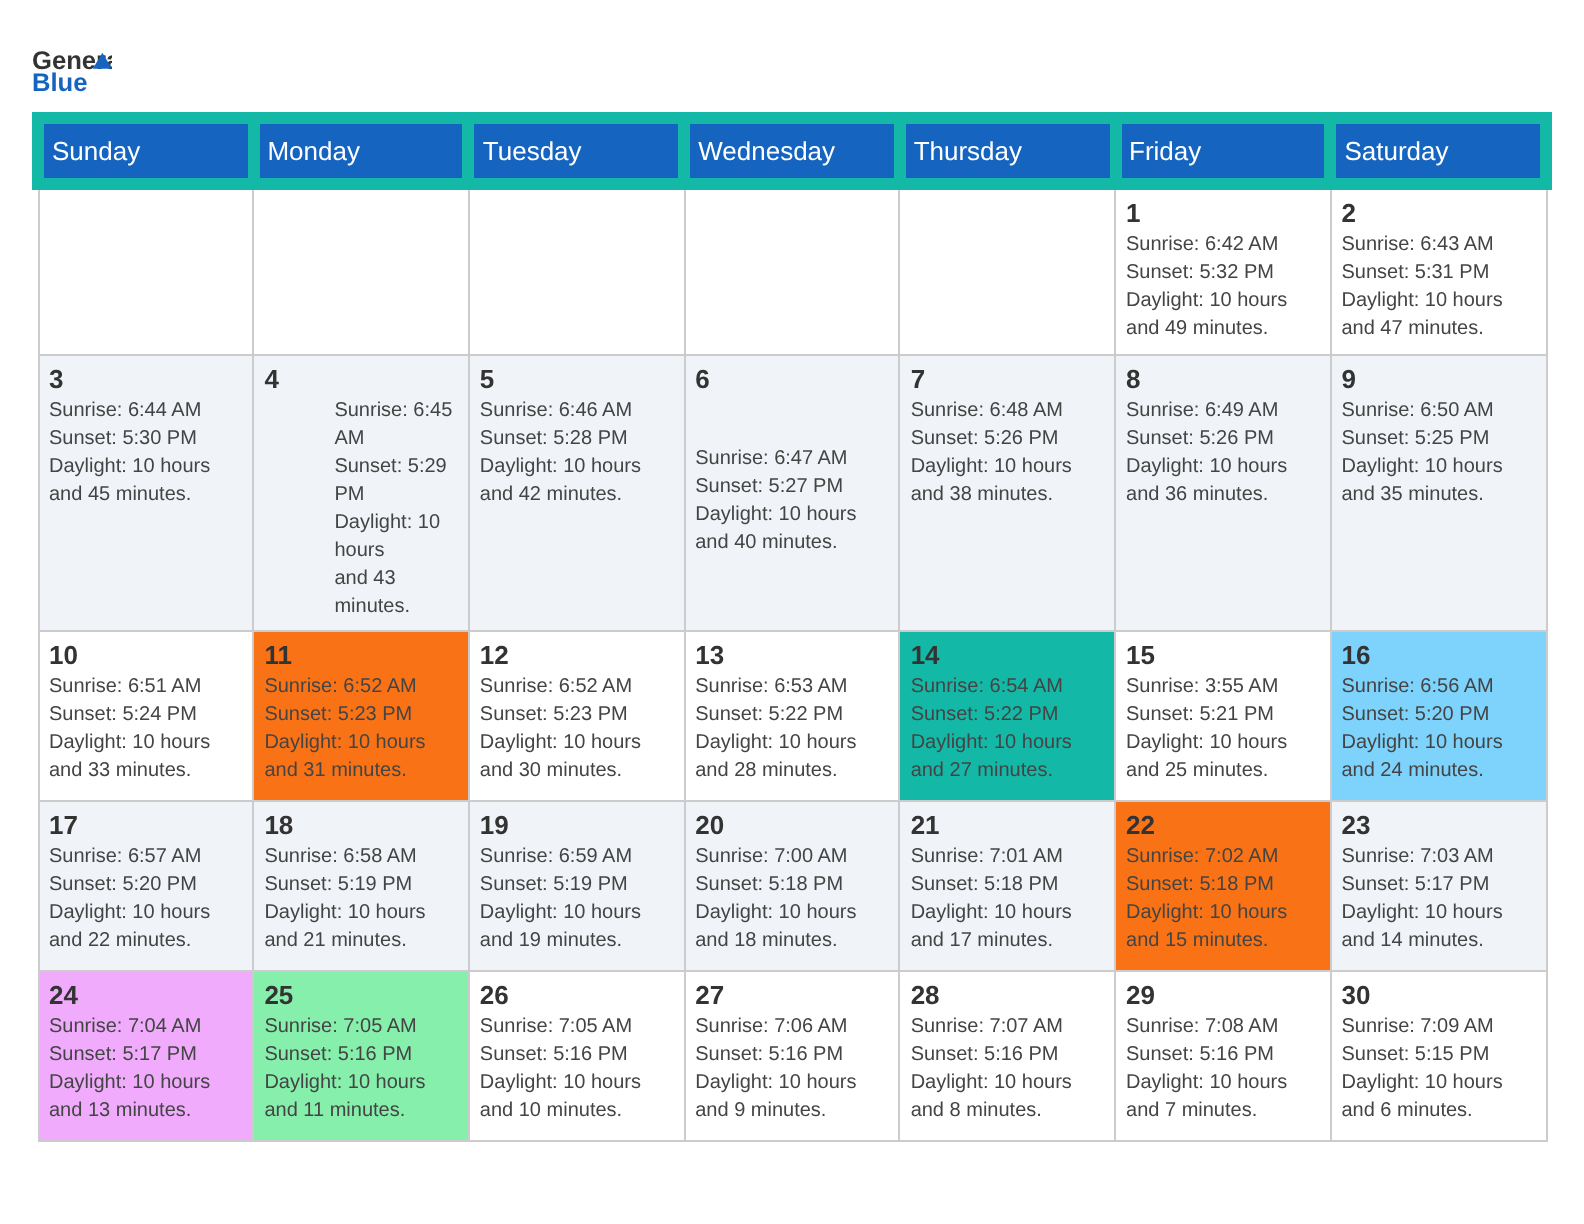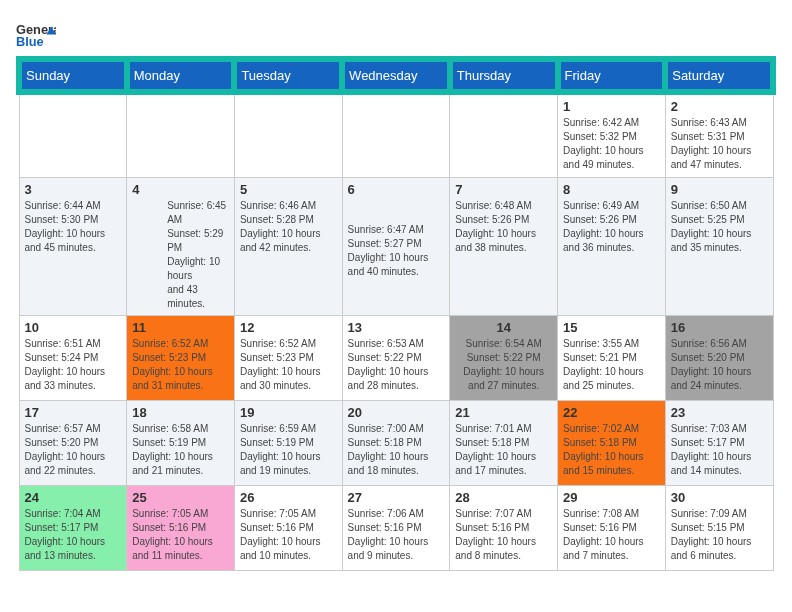--- a/index.html
+++ b/index.html
@@ -214,35 +214,35 @@
 Daylight: 10 hours
 and 30 minutes.</div>
         </td>
         <td style="background: rgb(255, 255, 255);">
           <span class="day-number">13</span>
           <div class="day-info" style="white-space: pre-line;">Sunrise: 6:53 AM
 Sunset: 5:22 PM
 Daylight: 10 hours
 and 28 minutes.</div>
         </td>
-        <td style="background: #a3a3a3; text-align: center;">
+        <td style="background: #14b8a6;">
           <span class="day-number">14</span>
           <div class="day-info" style="white-space: pre-line;">Sunrise: 6:54 AM
 Sunset: 5:22 PM
 Daylight: 10 hours
 and 27 minutes.</div>
         </td>
         <td style="background: rgb(255, 255, 255);">
           <span class="day-number">15</span>
           <div class="day-info" style="white-space: pre-line;">Sunrise: 3:55 AM
 Sunset: 5:21 PM
 Daylight: 10 hours
 and 25 minutes.</div>
         </td>
-        <td style="background: #a3a3a3;">
+        <td style="background: #7dd3fc;">
           <span class="day-number">16</span>
           <div class="day-info" style="white-space: pre-line;">Sunrise: 6:56 AM
 Sunset: 5:20 PM
 Daylight: 10 hours
 and 24 minutes.</div>
         </td>
       </tr>
       <tr>
         <td style="background: rgb(240, 244, 248);">
           <span class="day-number">17</span>
@@ -288,28 +288,28 @@
         </td>
         <td style="background: rgb(240, 244, 248);">
           <span class="day-number">23</span>
           <div class="day-info" style="white-space: pre-line;">Sunrise: 7:03 AM
 Sunset: 5:17 PM
 Daylight: 10 hours
 and 14 minutes.</div>
         </td>
       </tr>
       <tr>
-        <td style="background: #86efac;">
+        <td style="background: #f0abfc;">
           <span class="day-number">24</span>
           <div class="day-info" style="white-space: pre-line;">Sunrise: 7:04 AM
 Sunset: 5:17 PM
 Daylight: 10 hours
 and 13 minutes.</div>
         </td>
-        <td style="background: #f9a8d4;">
+        <td style="background: #86efac;">
           <span class="day-number">25</span>
           <div class="day-info" style="white-space: pre-line;">Sunrise: 7:05 AM
 Sunset: 5:16 PM
 Daylight: 10 hours
 and 11 minutes.</div>
         </td>
         <td style="background: rgb(255, 255, 255);">
           <span class="day-number">26</span>
           <div class="day-info" style="white-space: pre-line;">Sunrise: 7:05 AM
 Sunset: 5:16 PM

